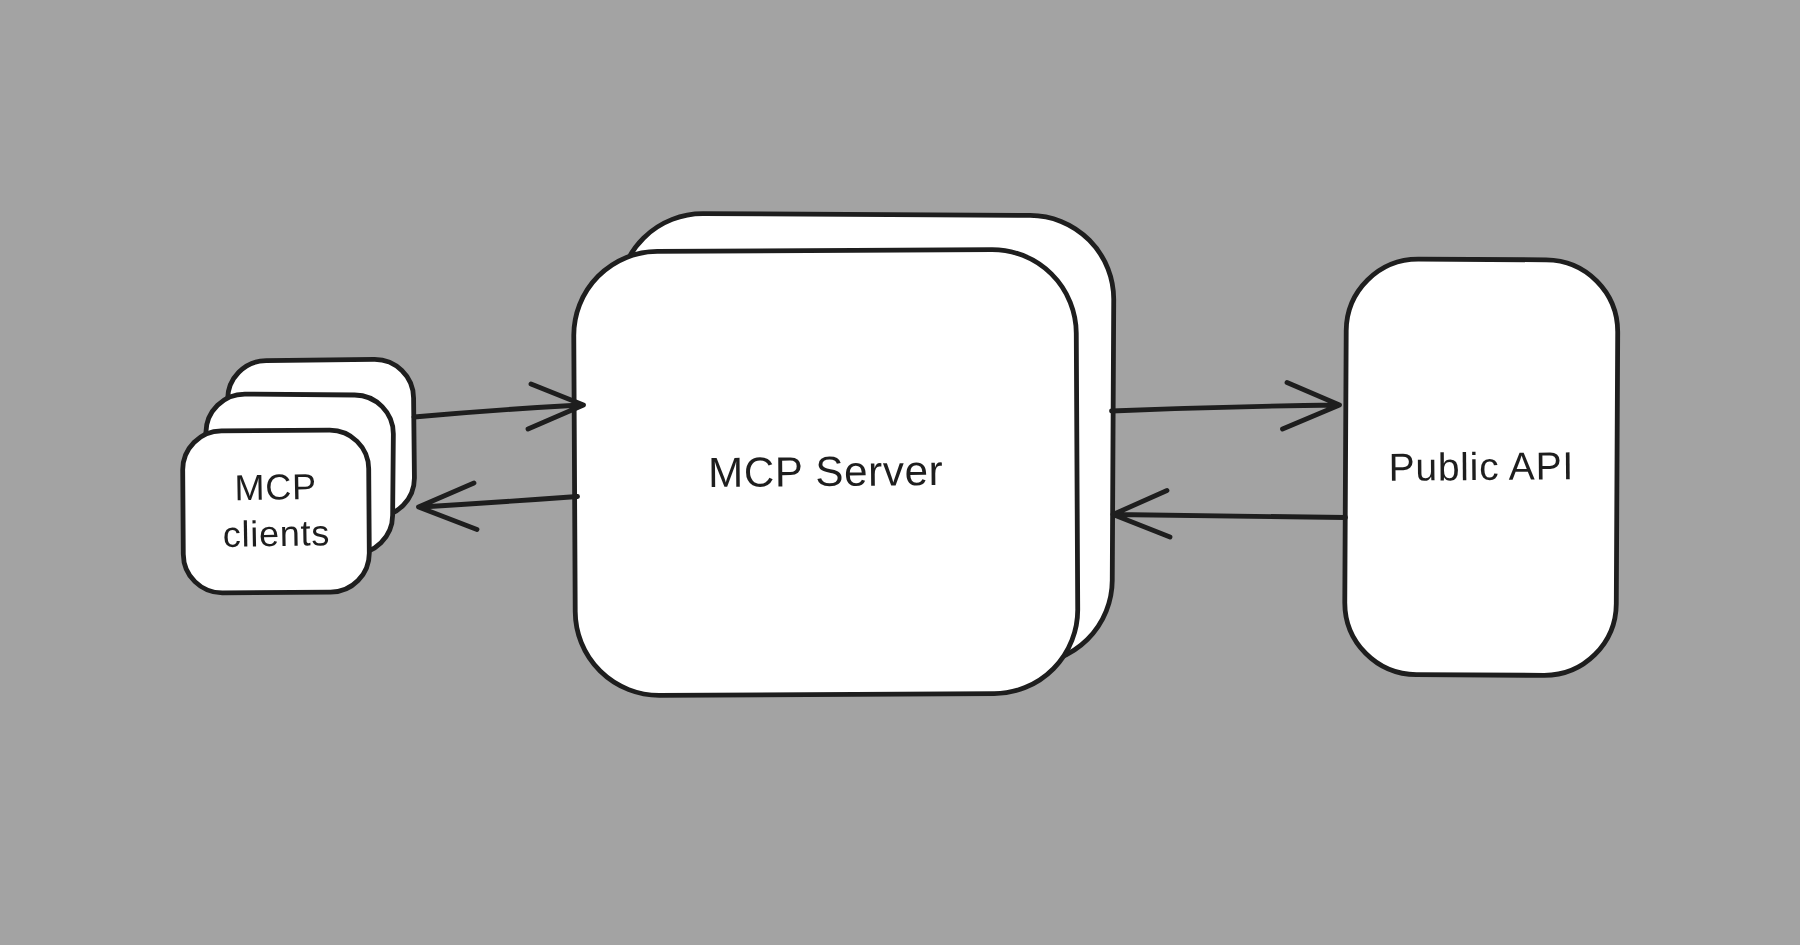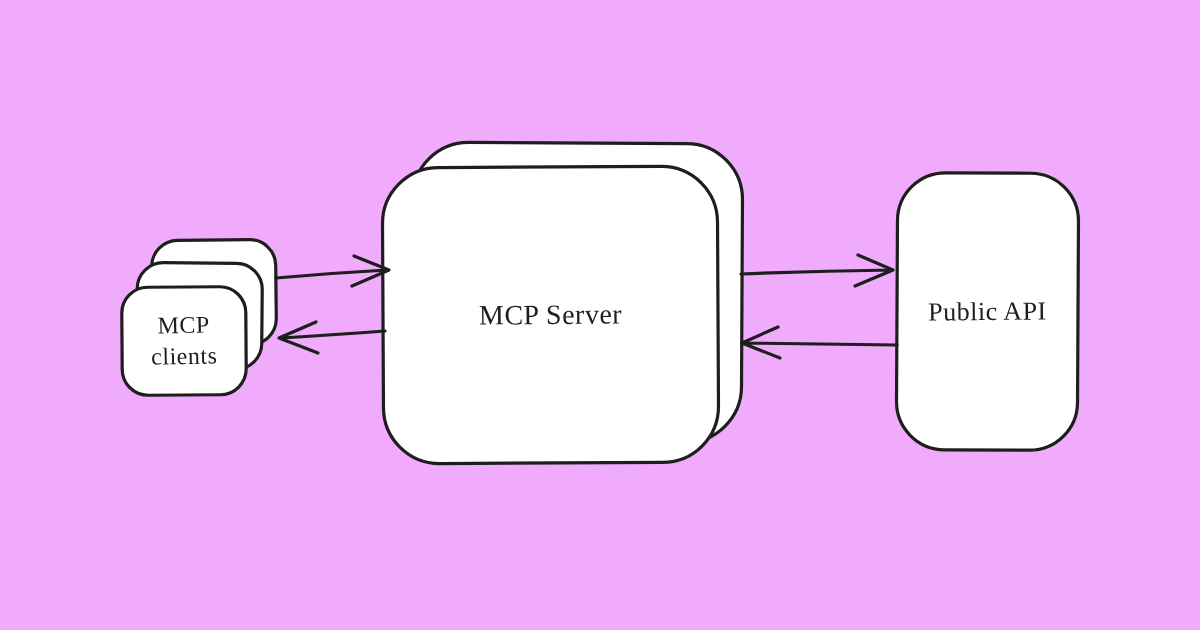--- a/index.html
+++ b/index.html
@@ -3,23 +3,23 @@
 <meta charset="utf-8">
 <style>
   html, body {
     margin: 0;
     padding: 0;
   }
   .canvas {
     position: relative;
     width: 1200px;
     height: 630px;
-    background: #f0abfc;
+    background: #a3a3a3;
     overflow: hidden;
-    font-family: Liberation Serif, serif;
+    font-family: Liberation Sans, sans-serif;
   }
   .canvas svg {
     position: absolute;
     top: 0;
     left: 0;
   }
   .node-label {
     position: absolute;
     display: flex;
     align-items: center;

